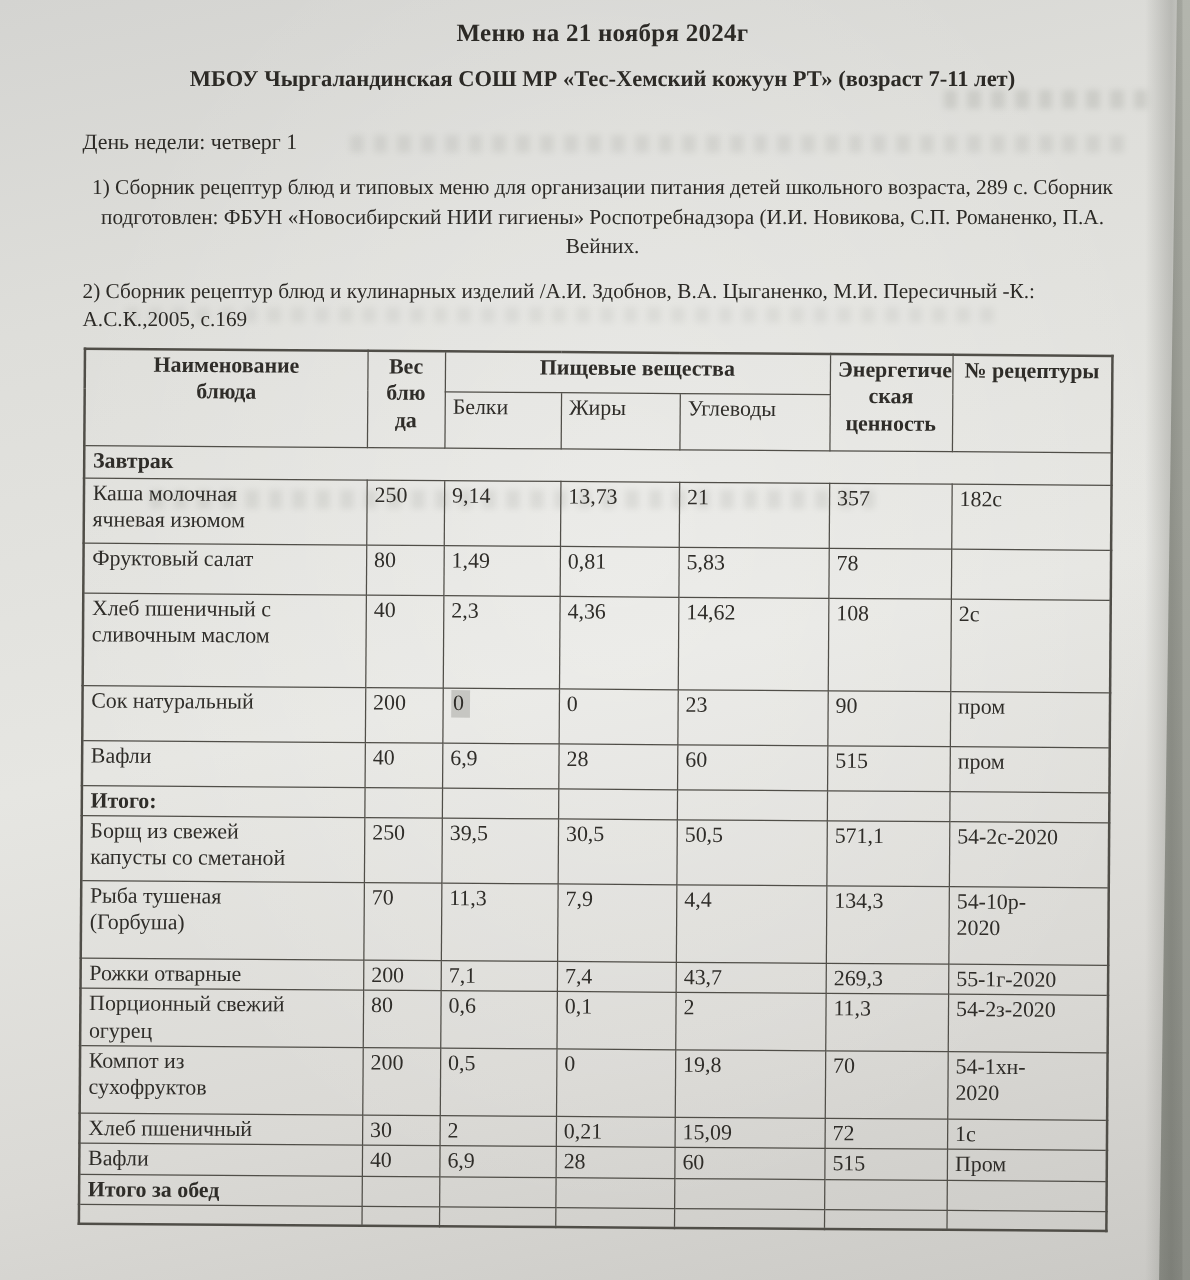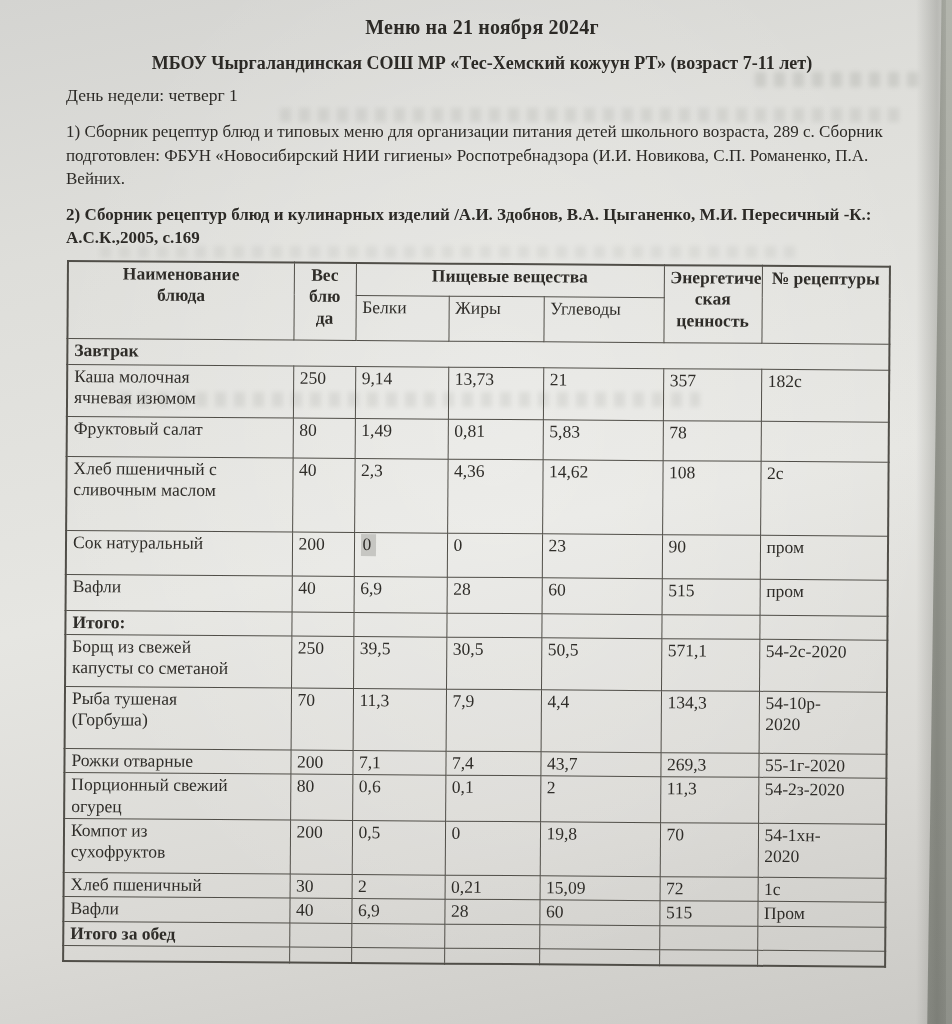--- a/index.html
+++ b/index.html
@@ -30,23 +30,23 @@
   .ghost {
     position: absolute; filter: blur(2.5px); opacity: 0.40; border-radius: 2px;
     background: repeating-linear-gradient(90deg, rgba(104,107,99,0.38) 0 11px, rgba(104,107,99,0) 11px 19px);
     pointer-events: none;
   }
   .content { position: absolute; top: 0; left: 0; width: 952px; color: #2c2a26; }
   .text-block { margin-left: 66px; width: 832px; }
   .doc-title { margin-top: 16px; text-align: center; font-size: 20px; font-weight: bold; letter-spacing: 0.2px; }
   .doc-school { margin-top: 14px; text-align: center; font-size: 18px; font-weight: bold; }
   .doc-meal { margin-top: 16px; font-size: 17.5px; }
-  .doc-day { margin-top: 11px; font-size: 17.5px; }
-  .doc-ref1 { margin-top: 14px; font-size: 17px; line-height: 23.5px; }
-  .doc-ref2 { margin-top: 12px; font-size: 17px; line-height: 23.5px; font-weight: bold; }
+  .doc-day { margin-top: 29px; font-size: 17.5px; }
+  .doc-ref1 { margin-top: 14px; font-size: 17px; line-height: 23.5px; text-align: center; }
+  .doc-ref2 { margin-top: 12px; font-size: 17px; line-height: 23.5px; }
 
   table.menu {
     margin: 10px 0 0 67px;
     border-collapse: collapse;
     table-layout: fixed;
     width: 822px;
     transform: rotate(0.4deg);
     transform-origin: 0 0;
     background: transparent;
   }

